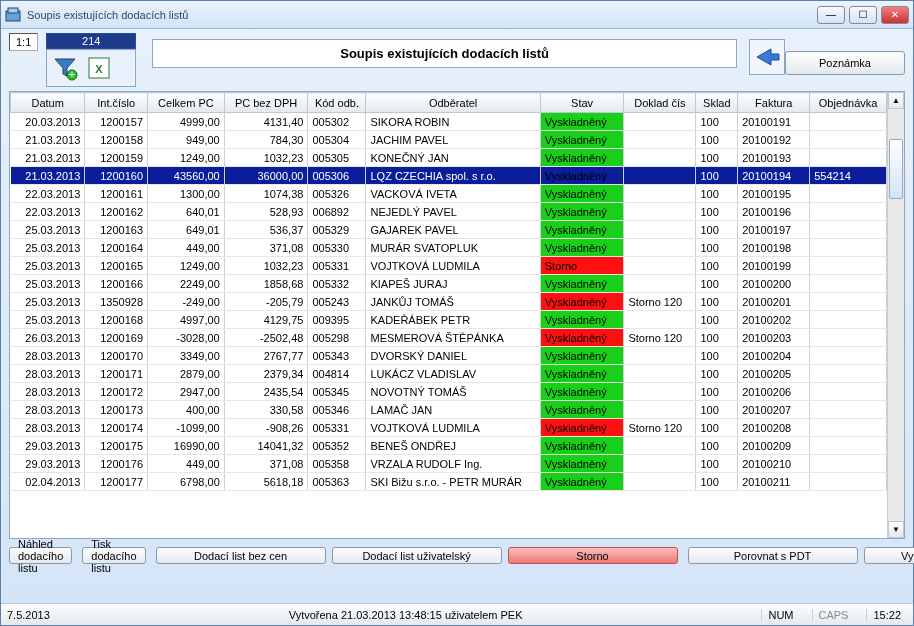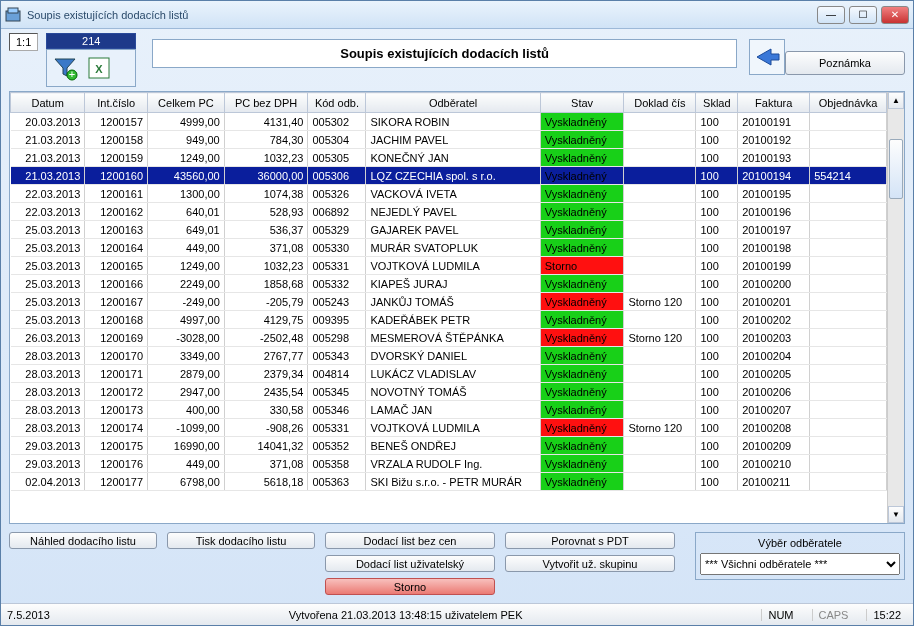--- a/index.html
+++ b/index.html
@@ -34,21 +34,21 @@
 td.r { text-align: right; }
 td.stav { color: #000; }
 tr.sel td { background: #0a1e9c !important; color: #fff; }
 tr.sel td.stav { color: #000; }
 .scrollbar-v { width: 17px; background: #e8e8e8; border-left: 1px solid #ccc; display: flex; flex-direction: column; }
 .sb-btn { height: 17px; background: linear-gradient(#fdfdfd,#e4e9ef); border: 1px solid #bcc7d8; display: flex; align-items: center; justify-content: center; font-size: 8px; cursor: pointer; }
 .sb-track { flex: 1; position: relative; }
 .sb-thumb { position: absolute; left: 1px; right: 1px; top: 30px; height: 60px; background: linear-gradient(#fdfdfd,#d4e4f7); border: 1px solid #9ab; border-radius: 2px; cursor: pointer; }
 
 .bottom-buttons { display: flex; gap: 10px; padding: 8px; align-items: flex-start; }
-.bottom-buttons .col { display: flex; flex-direction: column; gap: 6px; }
+.bottom-buttons .col { display: flex; flex-direction: row; gap: 6px; }
 .bb { width: 170px; height: 17px; }
 .selector-group { flex: 0 0 210px; border: 1px solid #8aa8c8; padding: 4px; text-align: center; }
 .selector-group .lbl { margin-bottom: 4px; }
 .selector-group select { width: 100%; height: 22px; }
 
 .statusbar { height: 22px; background: linear-gradient(#fdfdfd,#e4e9ef); border-top: 1px solid #bcc7d8; display: flex; align-items: center; padding: 0 6px; gap: 12px; }
 .statusbar .stretch { flex: 1; text-align: center; }
 .statusbar .cell { border-left: 1px solid #ccc; padding: 0 6px; color: #888; }
 .statusbar .cell.on { color: #000; }
 </style>
@@ -259,21 +259,21 @@
               <td class="" style="">005332</td>
               <td class="" style="">KIAPEŠ JURAJ</td>
               <td class=" stav" style="background:#18d018;">Vyskladněný</td>
               <td class="" style=""></td>
               <td class="" style="">100</td>
               <td class="" style="">20100200</td>
               <td class="" style=""></td>
             </tr>
             <tr class="">
               <td class="r" style="">25.03.2013</td>
-              <td class="r" style="">1200167</td>
+              <td class="r" style="">1350928</td>
               <td class="r" style="">-249,00</td>
               <td class="r" style="">-205,79</td>
               <td class="" style="">005243</td>
               <td class="" style="">JANKŮJ TOMÁŠ</td>
               <td class=" stav" style="background:#ff1010;">Vyskladněný</td>
               <td class="" style="">Storno 120</td>
               <td class="" style="">100</td>
               <td class="" style="">20100201</td>
               <td class="" style=""></td>
             </tr>

